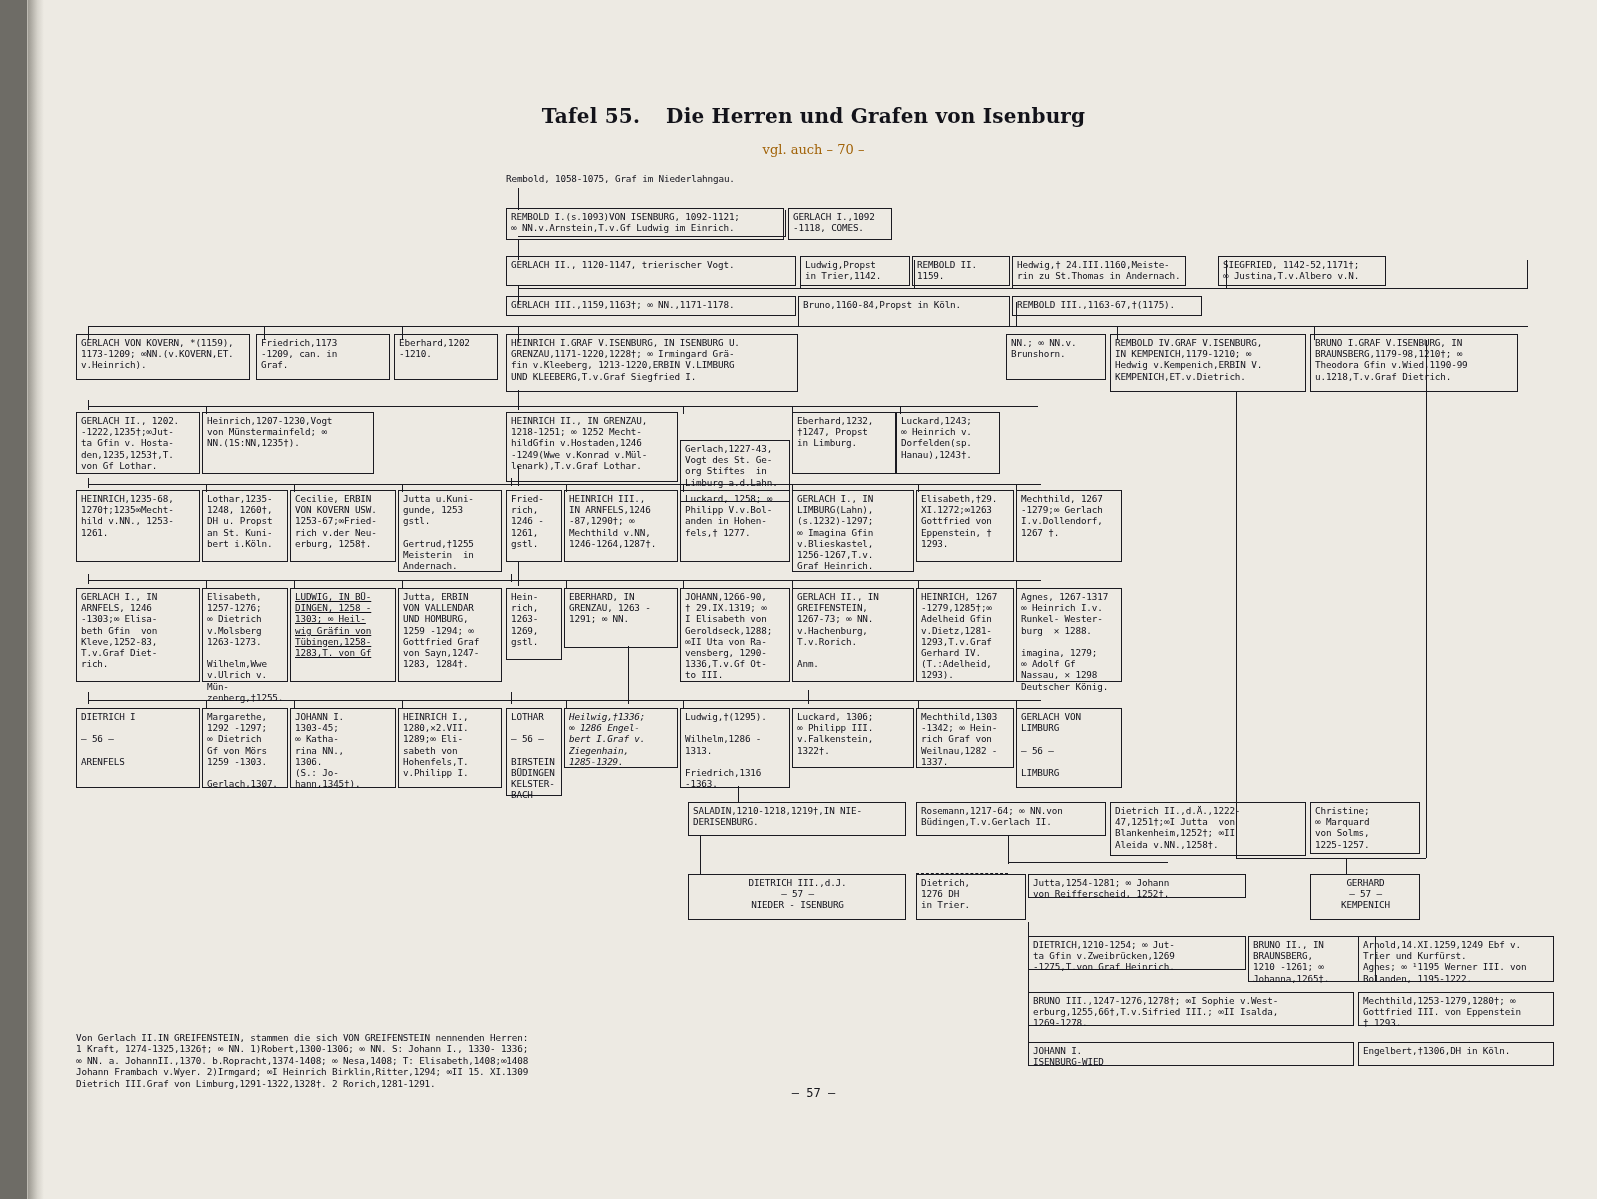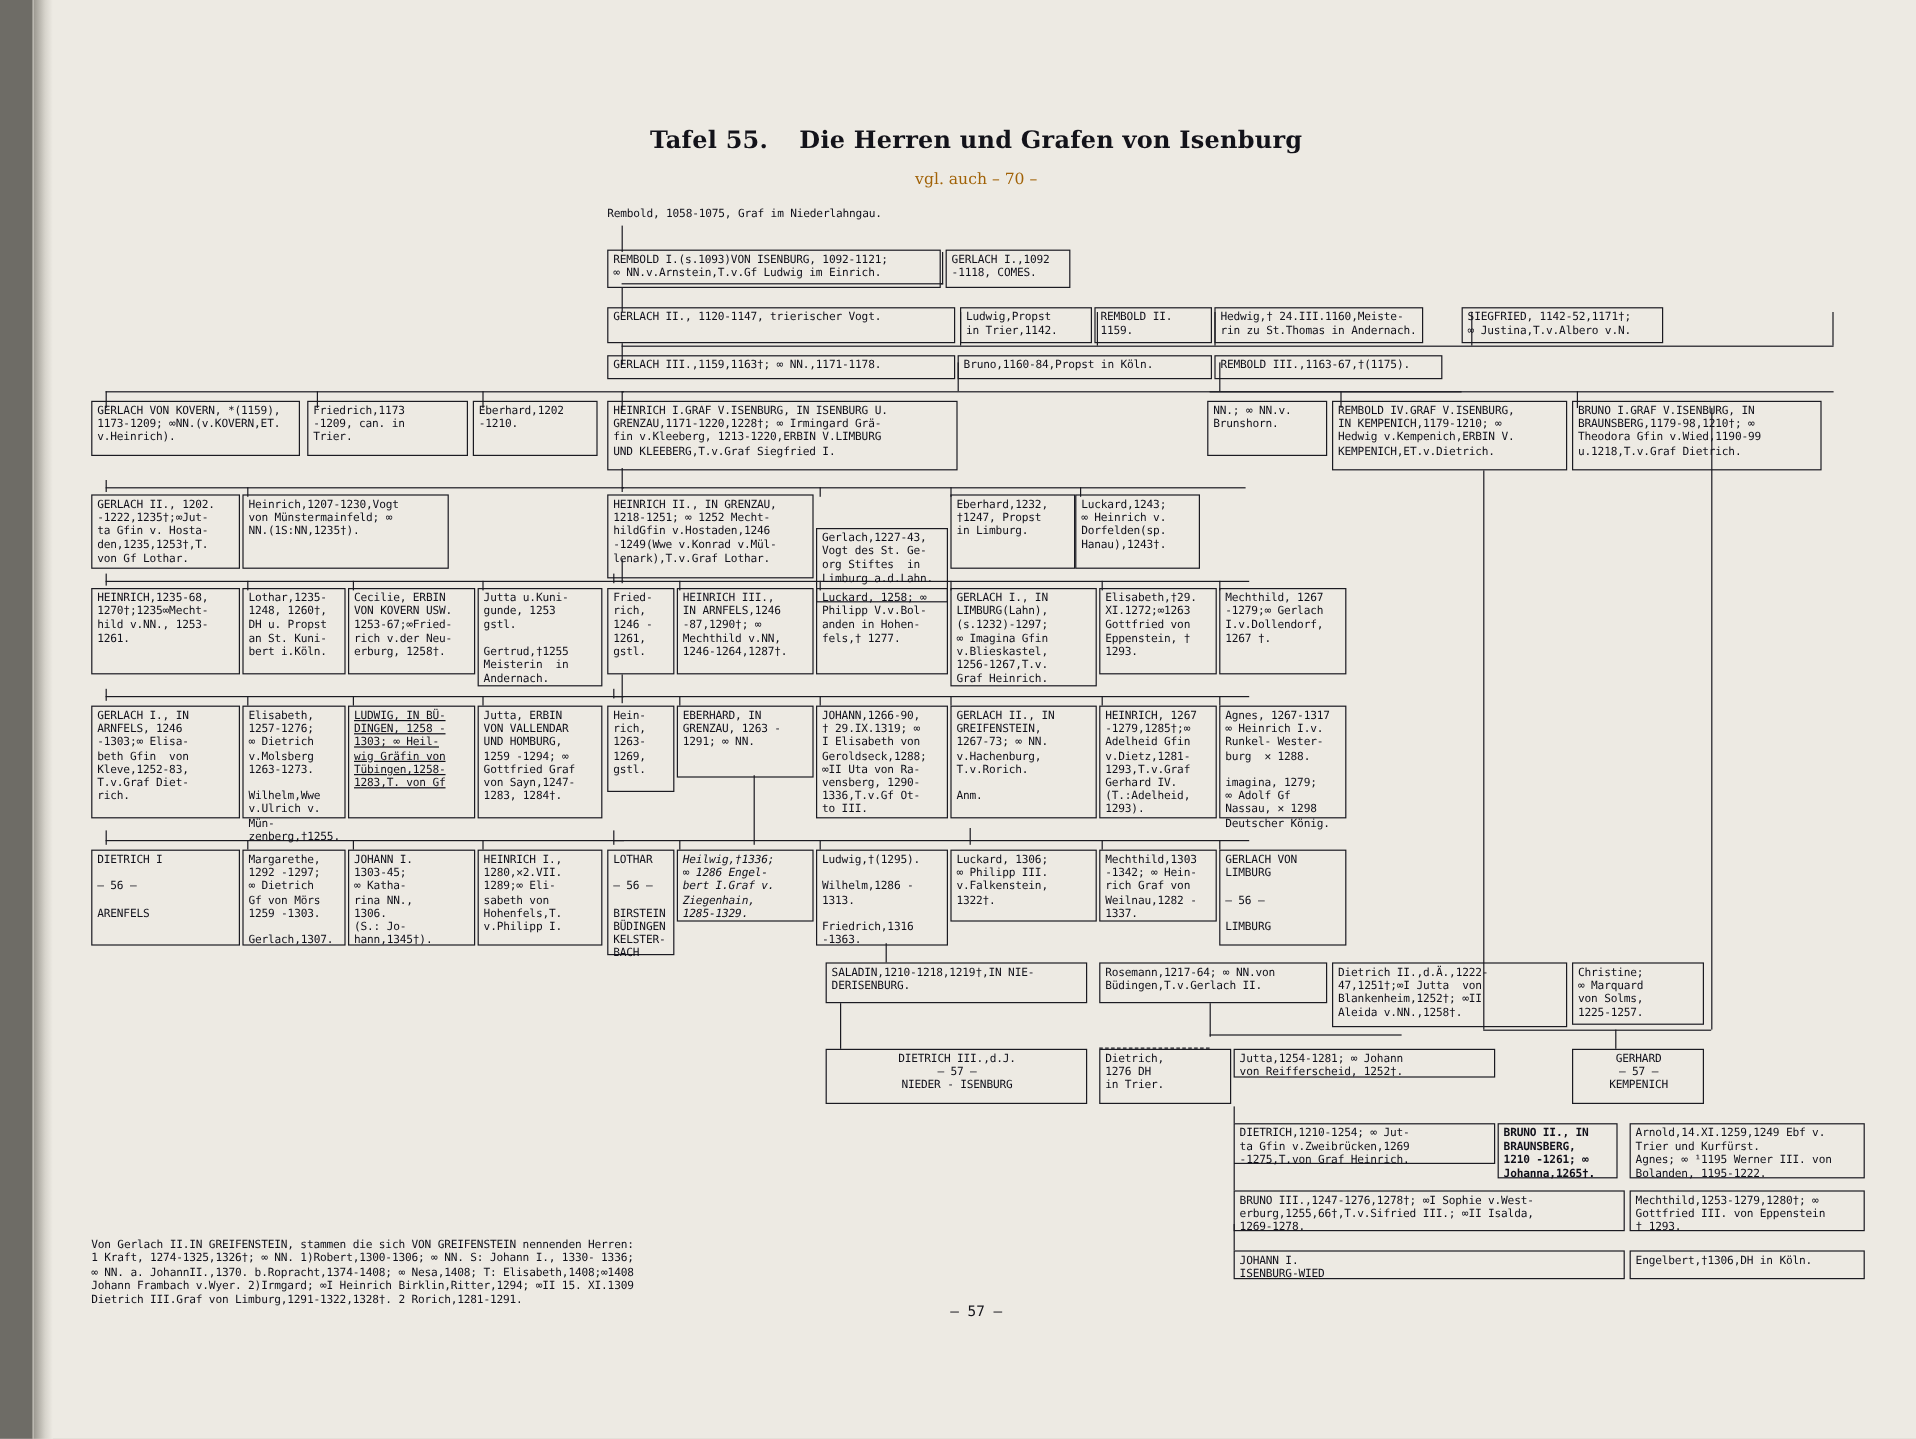--- a/index.html
+++ b/index.html
@@ -183,29 +183,29 @@
   <div class="box" style="left:772px;top:256px;width:110px;height:30px;">Ludwig,Propst
 in Trier,1142.</div>
   <div class="box" style="left:884px;top:256px;width:98px;height:30px;">REMBOLD II.
 1159.</div>
   <div class="box" style="left:984px;top:256px;width:174px;height:30px;">Hedwig,† 24.III.1160,Meiste-
 rin zu St.Thomas in Andernach.</div>
   <div class="box" style="left:1190px;top:256px;width:168px;height:30px;">SIEGFRIED, 1142-52,1171†;
 ∞ Justina,T.v.Albero v.N.</div>
 
   <div class="box" style="left:478px;top:296px;width:290px;height:20px;">GERLACH III.,1159,1163†; ∞ NN.,1171-1178.</div>
-  <div class="box" style="left:770px;top:296px;width:212px;height:20px;">Bruno,1160-84,Propst in Köln.</div>
+  <div class="box" style="left:770px;top:296px;width:212px;height:31px;">Bruno,1160-84,Propst in Köln.</div>
   <div class="box" style="left:984px;top:296px;width:190px;height:20px;">REMBOLD III.,1163-67,†(1175).</div>
 
   <div class="box" style="left:48px;top:334px;width:174px;height:46px;">GERLACH VON KOVERN, *(1159),
 1173-1209; ∞NN.(v.KOVERN,ET.
 v.Heinrich).</div>
   <div class="box" style="left:228px;top:334px;width:134px;height:46px;">Friedrich,1173
 -1209, can. in
-Trier.</div>
+Graf.</div>
   <div class="box" style="left:366px;top:334px;width:104px;height:46px;">Eberhard,1202
 -1210.</div>
   <div class="box" style="left:478px;top:334px;width:292px;height:58px;">HEINRICH I.GRAF V.ISENBURG, IN ISENBURG U.
 GRENZAU,1171-1220,1228†; ∞ Irmingard Grä-
 fin v.Kleeberg, 1213-1220,ERBIN V.LIMBURG
 UND KLEEBERG,T.v.Graf Siegfried I.</div>
   <div class="box" style="left:978px;top:334px;width:100px;height:46px;">NN.; ∞ NN.v.
 Brunshorn.</div>
   <div class="box" style="left:1082px;top:334px;width:196px;height:58px;">REMBOLD IV.GRAF V.ISENBURG,
 IN KEMPENICH,1179-1210; ∞
@@ -445,21 +445,21 @@
 in Trier.</div>
   <div class="box" style="left:1000px;top:874px;width:218px;height:24px;">Jutta,1254-1281; ∞ Johann
 von Reifferscheid, 1252†.</div>
   <div class="box" style="left:1282px;top:874px;width:110px;height:46px;text-align:center;">GERHARD
 – 57 –
 KEMPENICH</div>
 
   <div class="box" style="left:1000px;top:936px;width:218px;height:34px;">DIETRICH,1210-1254; ∞ Jut-
 ta Gfin v.Zweibrücken,1269
 -1275,T.von Graf Heinrich.</div>
-  <div class="box" style="left:1220px;top:936px;width:100px;height:46px;font-weight:bold;">BRUNO II., IN
+  <div class="box" style="left:1220px;top:936px;width:128px;height:46px;">BRUNO II., IN
 BRAUNSBERG,
 1210 -1261; ∞
 Johanna,1265†.</div>
   <div class="box" style="left:1330px;top:936px;width:196px;height:46px;">Arnold,14.XI.1259,1249 Ebf v.
 Trier und Kurfürst.
 Agnes; ∞ ¹1195 Werner III. von
 Bolanden, 1195-1222.</div>
 
   <div class="box" style="left:1000px;top:992px;width:326px;height:34px;">BRUNO III.,1247-1276,1278†; ∞I Sophie v.West-
 erburg,1255,66†,T.v.Sifried III.; ∞II Isalda,

